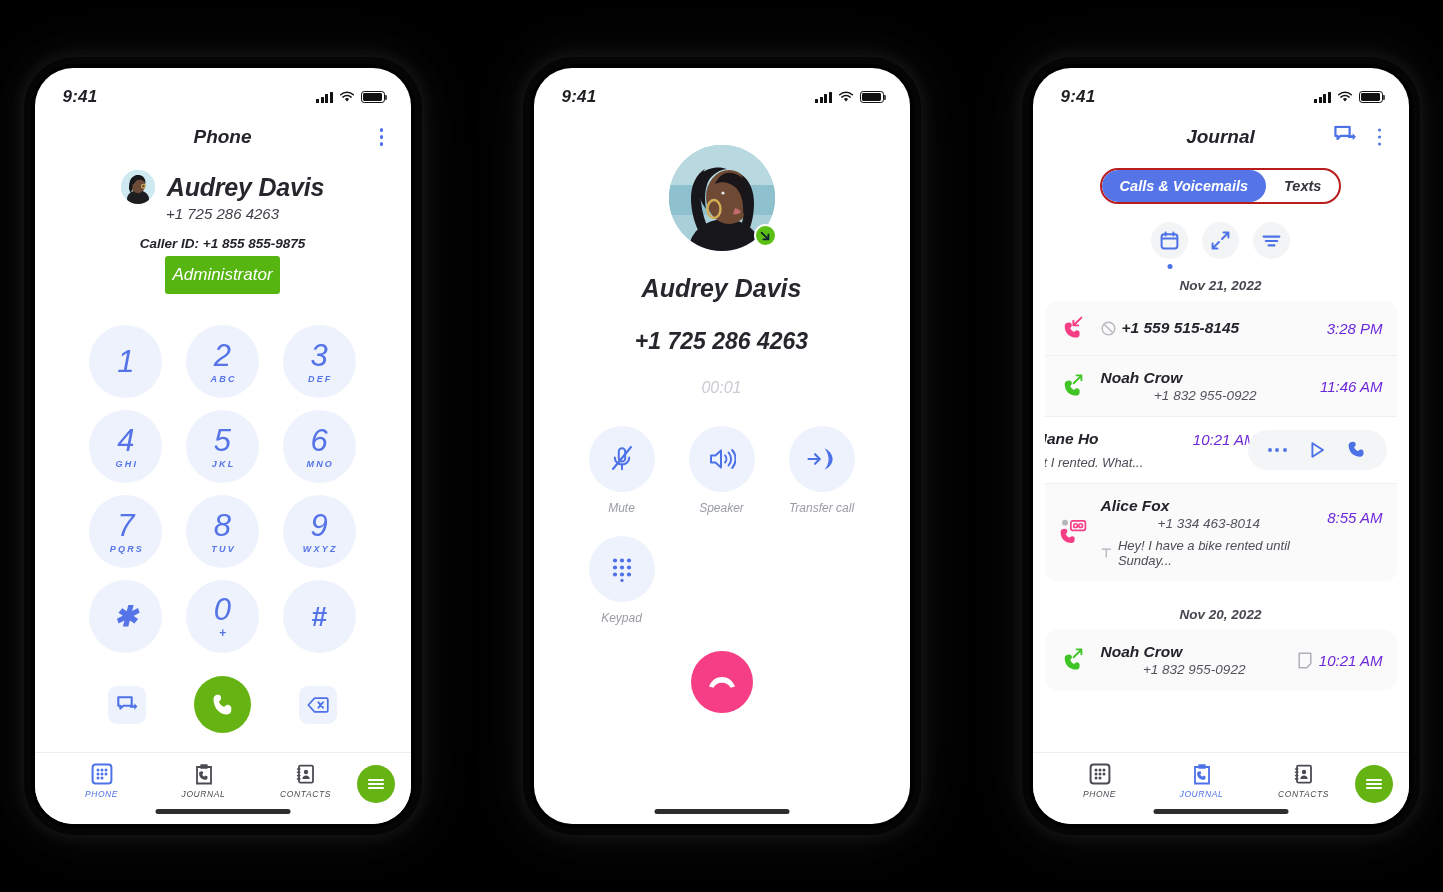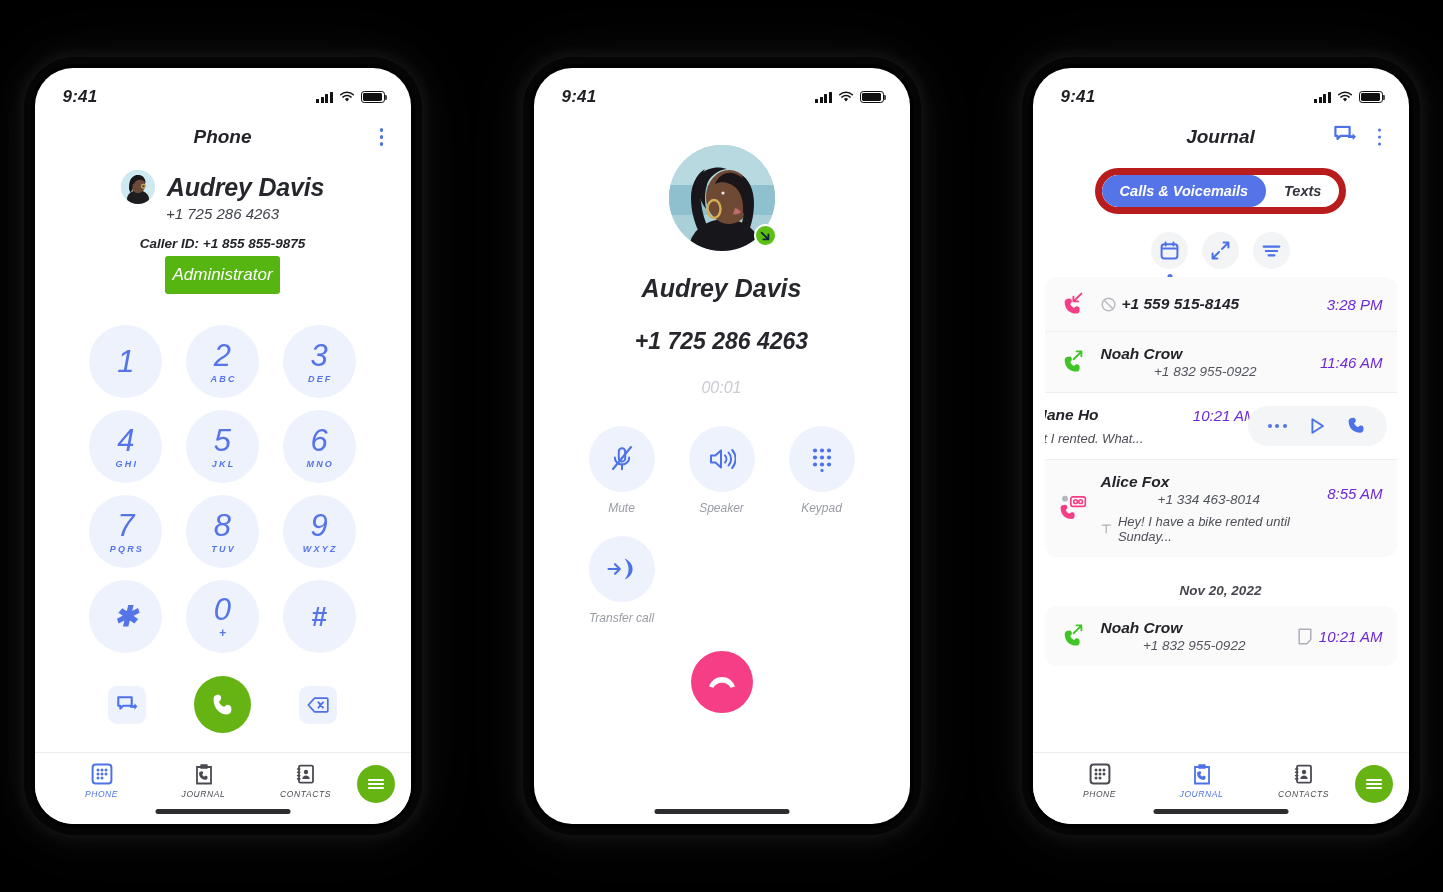--- a/index.html
+++ b/index.html
@@ -112,21 +112,21 @@
   .call-timer { text-align: center; font-size: 16px; color: #c9cbd2; margin-top: 24px; }
 
   .ctrl-grid { width: 300px; margin: 29px auto 0; display: grid; grid-template-columns: repeat(3,1fr); row-gap: 21px; justify-items: center; }
   .ctrl { display: flex; flex-direction: column; align-items: center; gap: 9px; cursor: pointer; }
   .ctrl-circle { width: 66px; height: 66px; border-radius: 50%; background: #eef2fd; display: flex; align-items: center; justify-content: center; }
   .ctrl-label { font-size: 12px; color: #9a9ca5; }
   .hangup { width: 62px; height: 62px; border-radius: 50%; background: #f53e85; display:flex; align-items:center; justify-content:center; margin: 26px auto 0; cursor:pointer; }
 
   
   .seg-wrap { display: flex; justify-content: center; margin-top: 8px; }
-  .seg { display: flex; border: 7px solid #b91c1c; border-radius: 999px; overflow: hidden; }
+  .seg { display: flex; border: 2px solid #b91c1c; border-radius: 999px; overflow: hidden; }
   .seg .s { font-size: 14.5px; font-weight: 700; padding: 8px 18px; color: #35363d; cursor: pointer; }
   .seg .s.on { background: #5574e8; color: #fff; border-radius: 999px; }
 
   .filter-row { display: flex; justify-content: center; gap: 14px; margin-top: 18px; position: relative; }
   .fbtn { width: 37px; height: 37px; border-radius: 50%; background: #f3f4f6; display: flex; align-items: center; justify-content: center; cursor: pointer; position: relative; }
   .fdot { position: absolute; bottom: -10px; left: 50%; transform: translateX(-50%); width: 5px; height: 5px; border-radius: 50%; background: #4d72e8; }
   .date-sep { text-align: center; font-size: 13.5px; font-weight: 700; color: #46474e; margin-top: 19px; }
 
   .card { margin: 8px 12px 0; background: #fafafb; border-radius: 12px; overflow: hidden; }
   .jrow { display: flex; align-items: center; gap: 10px; padding: 13px 14px; border-bottom: 1px solid #efeff1; position: relative; }
@@ -382,50 +382,50 @@
       <div class="ctrl">
         <div class="ctrl-circle">
           <svg width="28" height="24" viewBox="0 0 28 24">
             <path d="M3 8.4h4.4L13 3.4v17.2L7.4 15.6H3Z" fill="none" stroke="#4d72e8" stroke-width="2" stroke-linejoin="round"></path>
             <path d="M17 8.4a5.4 5.4 0 0 1 0 7.2" fill="none" stroke="#4d72e8" stroke-width="2" stroke-linecap="round"></path>
             <path d="M20.6 5.6a9.5 9.5 0 0 1 0 12.8" fill="none" stroke="#4d72e8" stroke-width="2" stroke-linecap="round"></path>
             <path d="M24.2 3a13.6 13.6 0 0 1 0 18" fill="none" stroke="#4d72e8" stroke-width="2" stroke-linecap="round"></path>
           </svg>
         </div>
         <span class="ctrl-label">Speaker</span>
+      </div>
+      <div class="ctrl">
+        <div class="ctrl-circle">
+          <svg width="32" height="26" viewBox="0 0 32 26">
+            <path d="M2.5 13h10.5M9 8.2 13.8 13 9 17.8" stroke="#4d72e8" stroke-width="2.1" fill="none" stroke-linecap="round" stroke-linejoin="round"></path>
+            <path d="M19.4 3.2c3.4 2 6 5.6 6 9.8s-2.6 7.8-6 9.8c3.6-2.8 5.2-6.2 5.2-9.8s-1.6-7-5.2-9.8Z" fill="#4d72e8"></path>
+            <path d="M18.6 2.4c4.6 1.8 8 6 8 10.6s-3.4 8.8-8 10.6c2.4-3 4-6.6 4-10.6s-1.6-7.6-4-10.6Z" fill="#4d72e8"></path>
+          </svg>
+        </div>
+        <span class="ctrl-label">Transfer call</span>
       </div>
       <div class="ctrl">
         <div class="ctrl-circle">
           <svg width="24" height="26" viewBox="0 0 24 26">
             <g fill="#4d72e8">
               <circle cx="5" cy="4.5" r="2.1"></circle>
                   <circle cx="12" cy="4.5" r="2.1"></circle>
                   <circle cx="19" cy="4.5" r="2.1"></circle>
               <circle cx="5" cy="11.5" r="2.1"></circle>
                   <circle cx="12" cy="11.5" r="2.1"></circle>
                   <circle cx="19" cy="11.5" r="2.1"></circle>
               <circle cx="5" cy="18.5" r="2.1"></circle>
                   <circle cx="12" cy="18.5" r="2.1"></circle>
                   <circle cx="19" cy="18.5" r="2.1"></circle>
               <circle cx="12" cy="24.4" r="1.6"></circle>
             </g>
           </svg>
         </div>
         <span class="ctrl-label">Keypad</span>
       </div>
-      <div class="ctrl">
-        <div class="ctrl-circle">
-          <svg width="32" height="26" viewBox="0 0 32 26">
-            <path d="M2.5 13h10.5M9 8.2 13.8 13 9 17.8" stroke="#4d72e8" stroke-width="2.1" fill="none" stroke-linecap="round" stroke-linejoin="round"></path>
-            <path d="M19.4 3.2c3.4 2 6 5.6 6 9.8s-2.6 7.8-6 9.8c3.6-2.8 5.2-6.2 5.2-9.8s-1.6-7-5.2-9.8Z" fill="#4d72e8"></path>
-            <path d="M18.6 2.4c4.6 1.8 8 6 8 10.6s-3.4 8.8-8 10.6c2.4-3 4-6.6 4-10.6s-1.6-7.6-4-10.6Z" fill="#4d72e8"></path>
-          </svg>
-        </div>
-        <span class="ctrl-label">Transfer call</span>
-      </div>
     </div>
 
     <div class="hangup">
       <svg width="30" height="16" viewBox="0 0 30 16">
         <path d="M2 12.4C4.6 6.2 9.4 3 15 3s10.4 3.2 13 9.4l-4.4 1.4c-1.4-3-4.6-5-8.6-5s-7.2 2-8.6 5Z" fill="#fff"></path>
       </svg>
     </div>
 
     <div class="home-ind"></div>
   </div>
@@ -493,20 +493,21 @@
       </div>
       <div class="fbtn">
         <svg width="19" height="14" viewBox="0 0 19 14">
           <path d="M1.6 2.6h15.8M3.8 7h11.4M6.6 11.4h5.8" stroke="#4d72e8" stroke-width="2.1" stroke-linecap="round"></path>
         </svg>
       </div>
     </div>
 
     <div class="j-scroll">
 
+      <div class="date-sep">Nov 21, 2022</div>
 
       <div class="card">
 
         <div class="jrow">
           <div class="jicon">
             <svg width="28" height="28" viewBox="0 0 28 28">
               <path d="M8.4 8.6c1.2 0 2.1.8 2.4 2 .2 1-.1 1.8-.6 2.5l-1 1c.7 1.8 2.1 3.2 3.9 3.9l1-1c.7-.6 1.5-.8 2.5-.6 1.2.3 2 1.2 2 2.4v1.6c0 1.8-1.4 3.2-3.2 3.2-7 0-11.7-4.7-11.7-11.7 0-1.8 1.4-3.2 3.2-3.2Z" fill="#f53e85"></path>
               <path d="M20.4 3.6 12.6 11.2M12.4 6.6v4.8h4.8" stroke="#f53e85" stroke-width="1.9" fill="none" stroke-linecap="round" stroke-linejoin="round"></path>
             </svg>
           </div>

